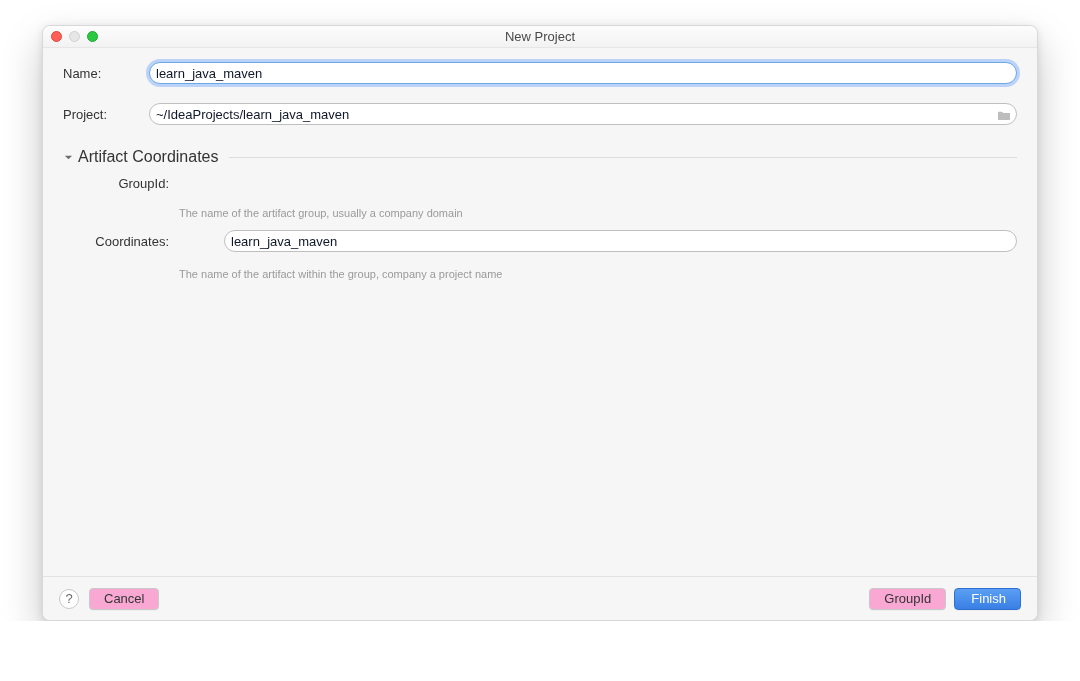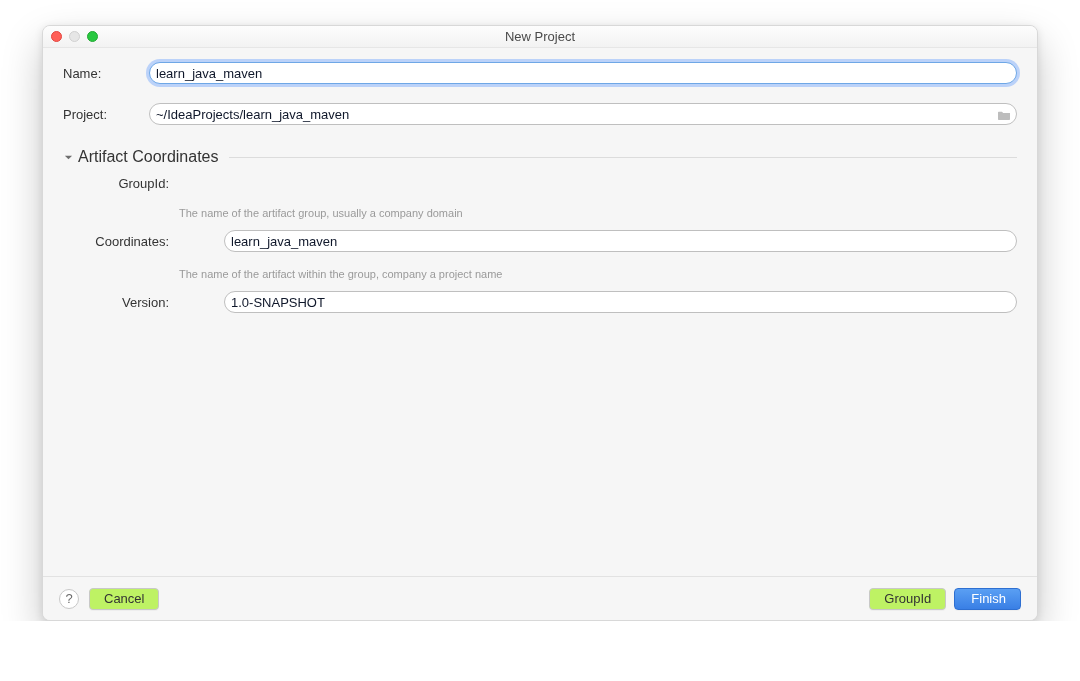--- a/index.html
+++ b/index.html
@@ -160,21 +160,21 @@
       align-items: center;
       justify-content: center;
       font-size: 13px;
       color: #6b6b6b;
       cursor: pointer;
     }
     .btn {
       height: 22px;
       min-width: 60px;
       padding: 0 14px;
-      background: #bef264;
+      background: #f9a8d4;
       border: 1px solid #c8c8c8;
       border-radius: 4px;
       font-size: 13px;
       color: #333;
       cursor: pointer;
       box-shadow: 0 1px 0 rgba(0,0,0,0.03);
     }
     .btn.primary {
       background: linear-gradient(#5a9ff3, #397fe5);
       border-color: #2e6fd1;
@@ -240,26 +240,20 @@
       <div class="row">
         <label>Coordinates:</label>
         <div class="field">
           <input type="text" value="learn_java_maven" style="">
         </div>
       </div>
       <div class="hint-row">
         <span class="hint">The name of the artifact within the group, company a project name</span>
       </div>
 
-      <div class="row">
-        <label>Version:</label>
-        <div class="field">
-          <input type="text" value="1.0-SNAPSHOT" style="">
-        </div>
-      </div>
 
     </div>
 
     <div class="spacer"></div>
   </div>
 
   <div class="bottom-bar">
     <div class="help-btn">
       <span>?</span>
     </div>

